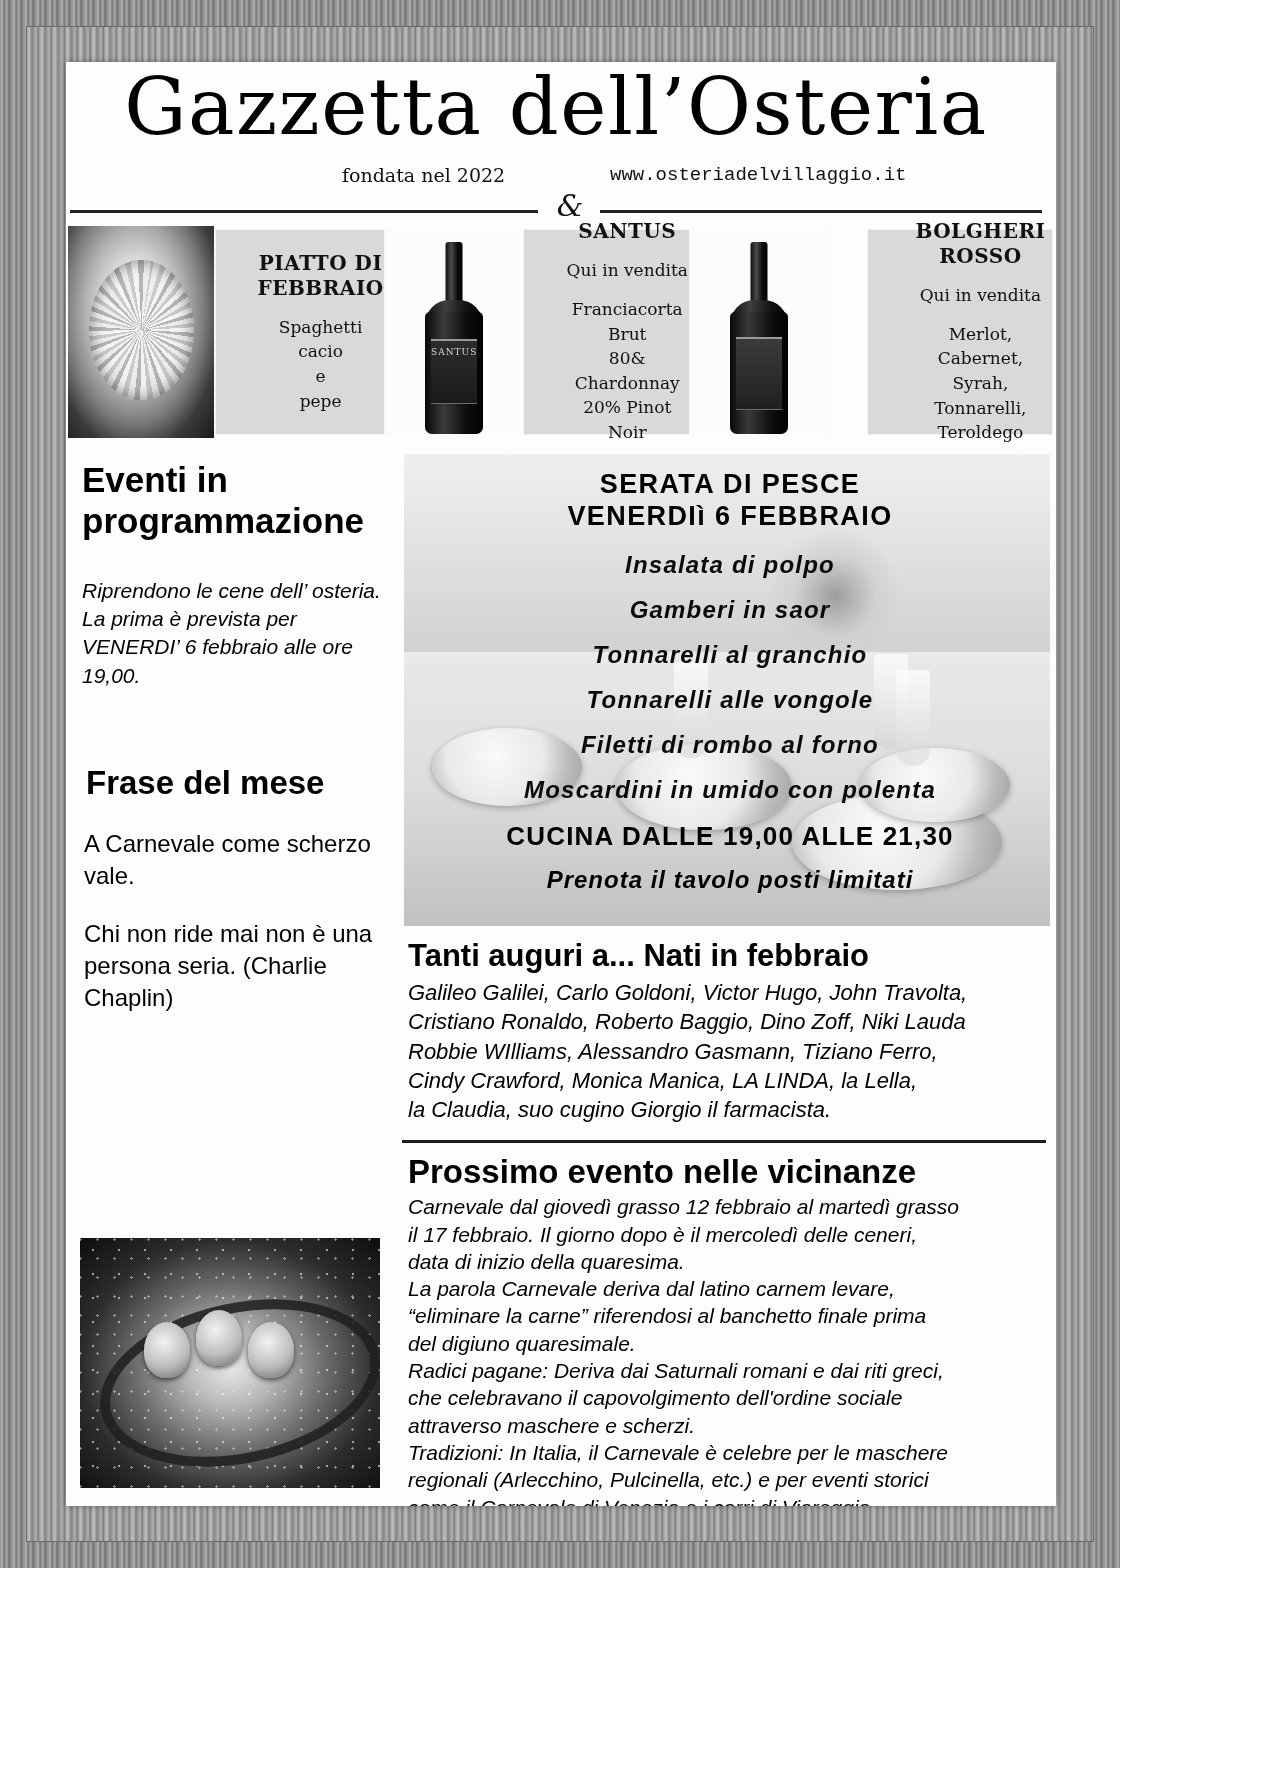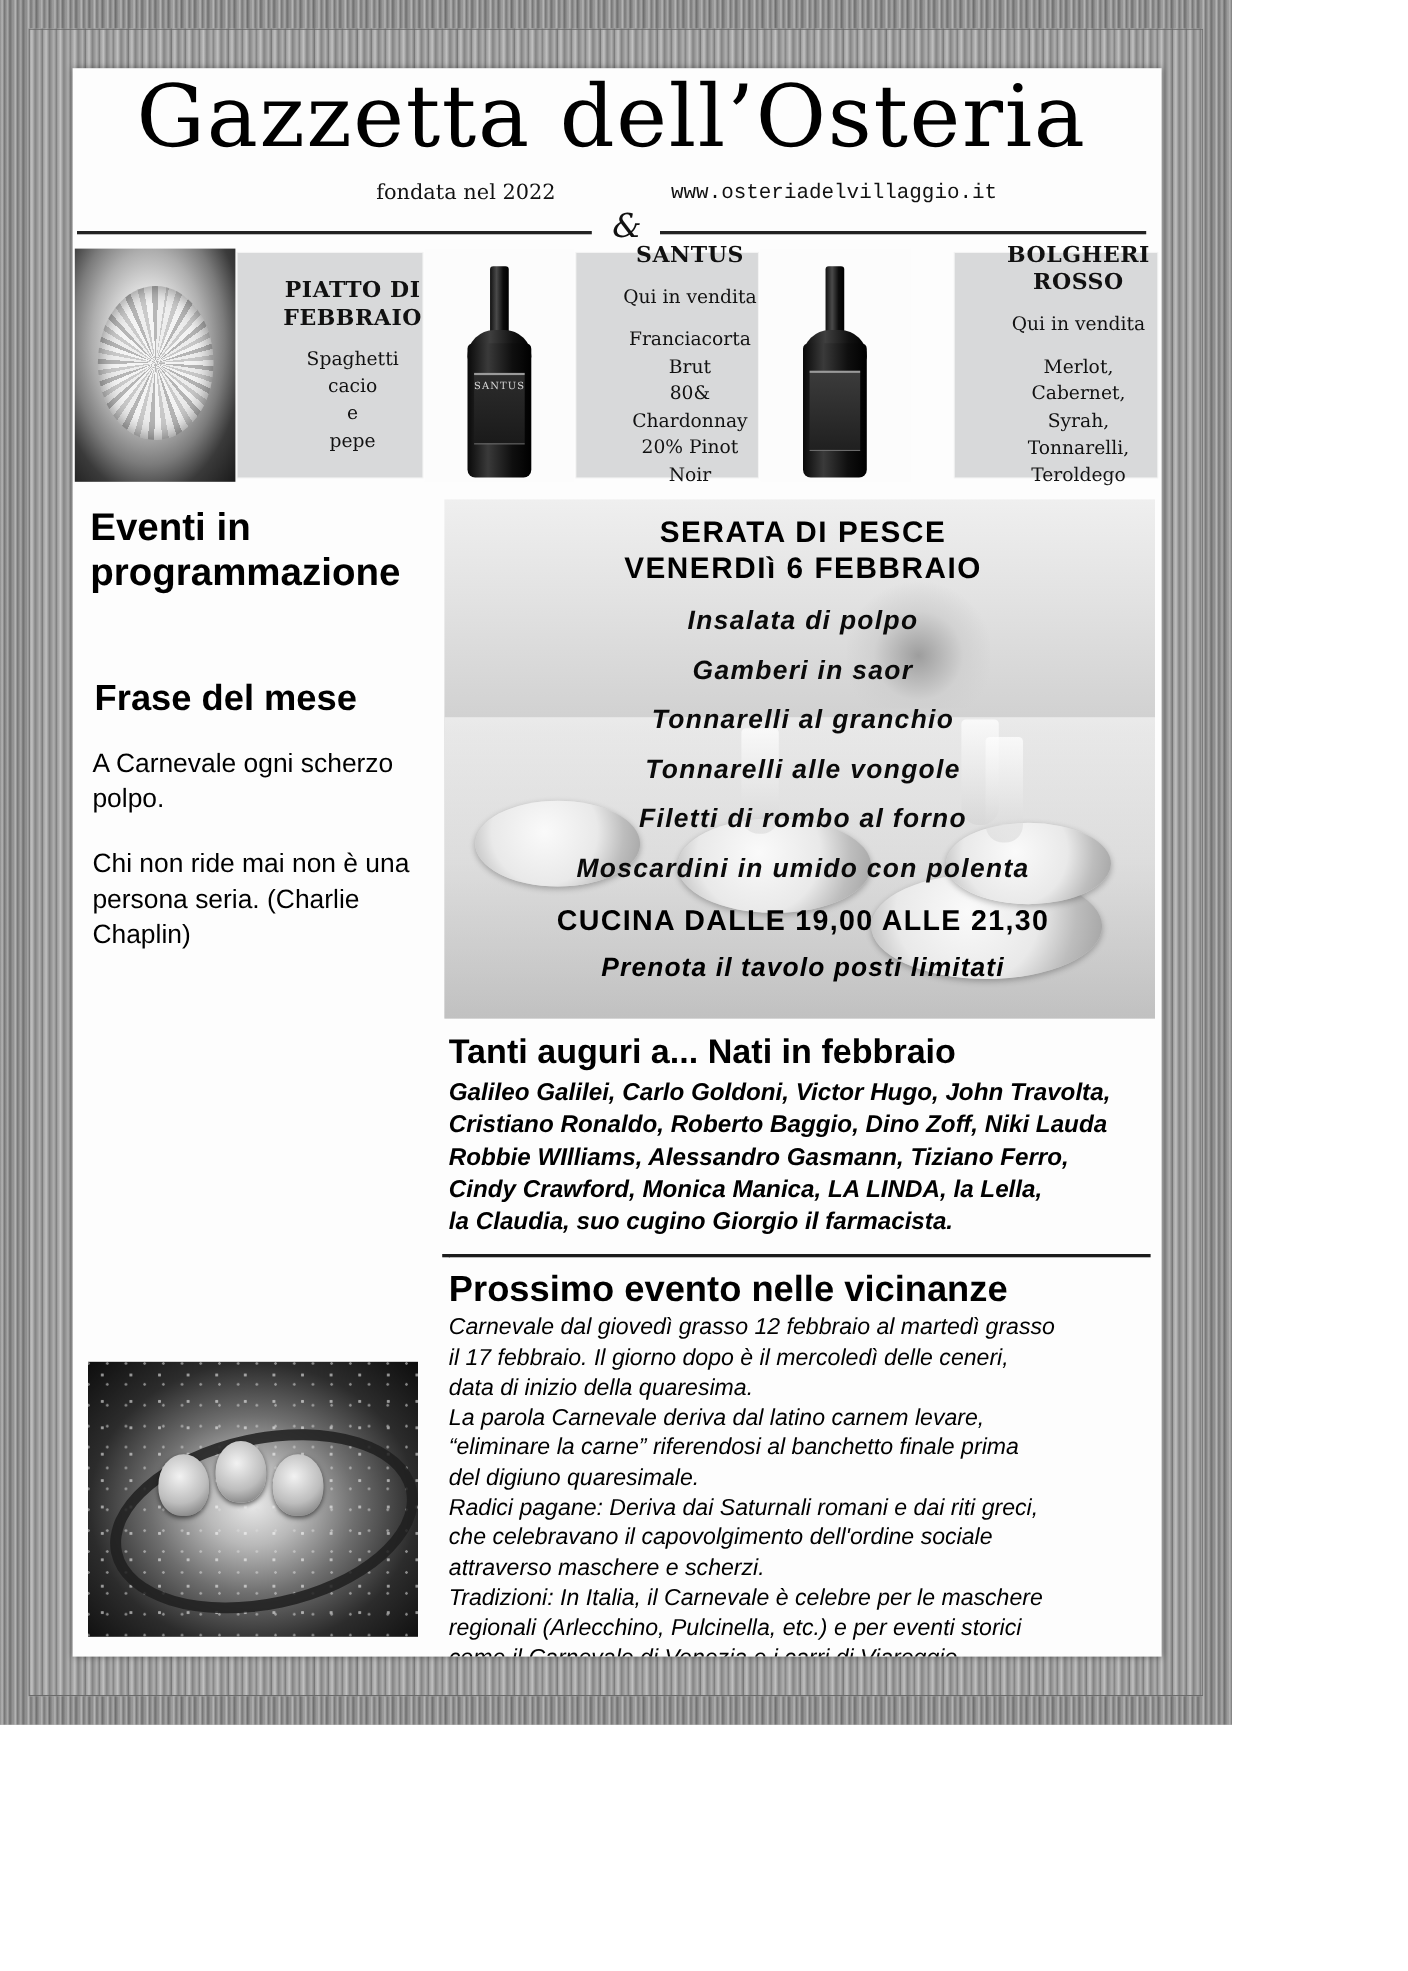--- a/index.html
+++ b/index.html
@@ -202,21 +202,21 @@
     font-family:"Liberation Sans",sans-serif;font-style:italic;font-weight:700;
     font-size:24px;letter-spacing:1px;color:#000;
   }
 
   .sec-title{
     font-family:"Liberation Sans",sans-serif;font-weight:700;color:#000;
   }
   .auguri-title{font-size:31px;margin:12px 0 4px 4px;}
   .auguri-list{
     font-family:"Liberation Sans",sans-serif;font-style:italic;
-    font-size:22px;line-height:1.33;color:#000;margin:0 0 0 4px;font-weight:bold;
+    font-size:22px;line-height:1.33;color:#000;margin:0 0 0 4px;
   }
   .divider{
     height:3px;background:#1c1c1c;margin:16px 4px 10px 4px;position:relative;
   }
   .divider:before{
     content:"";position:absolute;left:-6px;top:0;width:7px;height:3px;background:#1c1c1c;
   }
   .pross-title{font-size:33px;margin:4px 0 2px 4px;}
   .pross-body{
     font-family:"Liberation Sans",sans-serif;font-style:italic;
@@ -325,24 +325,25 @@
       </div>
     </div>
 
     <div class="body-wrap">
 
       <div class="col-left">
         <div class="h-sans eventi-title">
           <div>Eventi in</div>
           <div>programmazione</div>
         </div>
+        <p class="eventi-body">Riprendono le cene dell’ osteria. La prima è prevista per VENERDI’ 6 febbraio alle ore 19,00.</p>
 
         <div class="h-sans frase-title">Frase del mese</div>
         <div class="frase-body">
-          <p>A Carnevale ogni scherzo polpo.</p>
+          <p>A Carnevale come scherzo vale.</p>
           <p>Chi non ride mai non è una persona seria. (Charlie Chaplin)</p>
         </div>
       </div>
 
       <div class="col-right">
 
         <div class="poster">
           <span class="tablecloth"></span>
           <span class="plant"></span>
           <span class="plate p1"></span>

